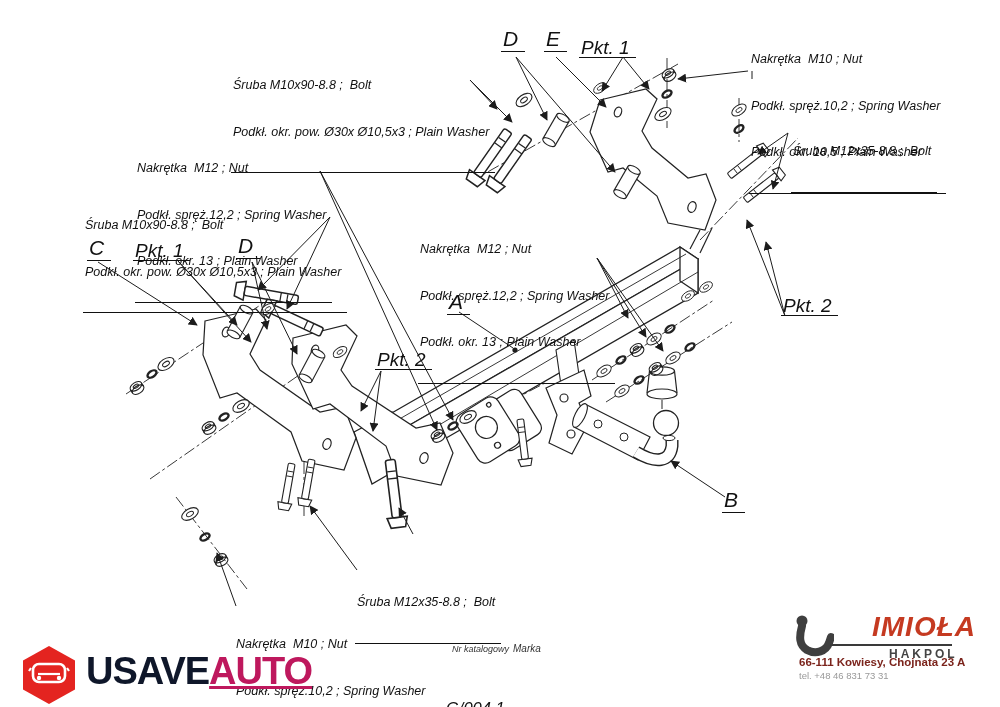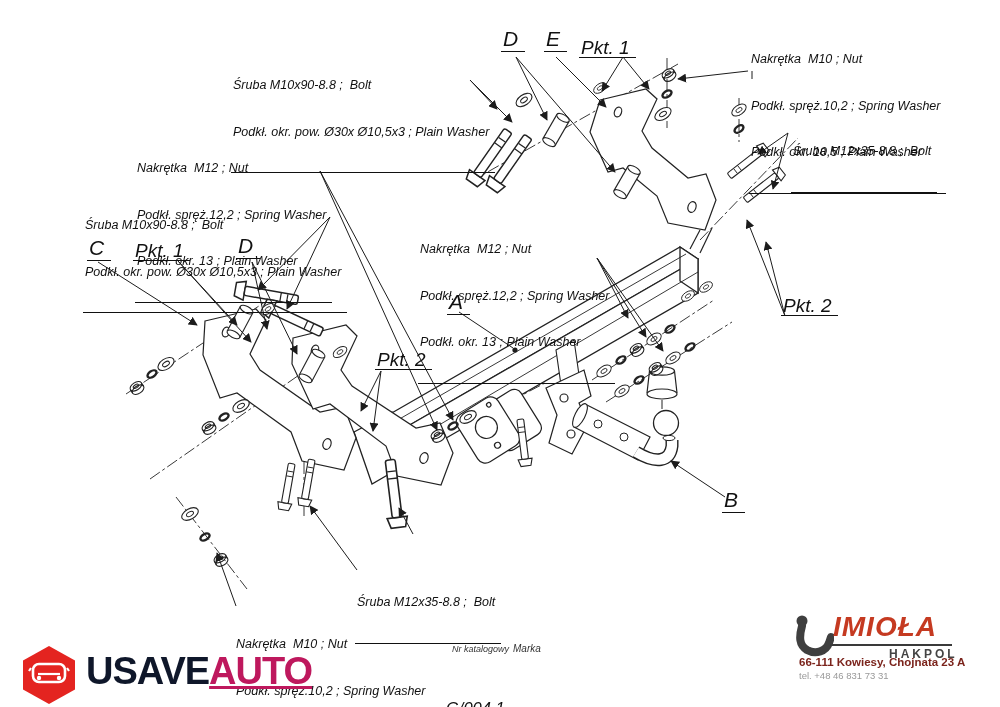--- a/index.html
+++ b/index.html
@@ -8,21 +8,21 @@
   .stage svg{position:absolute;left:0;top:0;}
   .callout{position:absolute;font-style:italic;font-size:12.5px;line-height:15.5px;
            white-space:pre;border-bottom:1.4px solid #111;padding:0 6px 1px 2px;}
   .ref{position:absolute;font-style:italic;font-size:21px;line-height:24px;
        border-bottom:1.3px solid #111;padding:0 7px 0 2px;}
   .pkt{position:absolute;font-style:italic;font-size:19px;line-height:17px;
        border-bottom:1.3px solid #111;padding:0 6px 1px 2px;}
   .tb-small{position:absolute;font-style:italic;font-size:9px;color:#333;white-space:pre;}
   .tb-cat{position:absolute;font-style:italic;font-size:16.5px;white-space:pre;margin-top:44px;}
   .tb-veh{position:absolute;font-style:italic;font-size:14px;white-space:pre;}
-  .imo-name{position:absolute;left:833px;top:611px;font-size:28px;font-weight:bold;
+  .imo-name{position:absolute;left:872px;top:611px;font-size:28px;font-weight:bold;
             font-style:italic;color:#c53a21;letter-spacing:1px;}
   .imo-rule{position:absolute;left:830px;top:644px;width:122px;height:2px;background:#3a3a3a;}
   .imo-sub{position:absolute;left:889px;top:647px;font-size:12px;font-weight:bold;
            letter-spacing:3px;color:#444;text-align:center;}
   .imo-addr{position:absolute;left:799px;top:656px;font-size:11.5px;font-weight:bold;color:#7b241c;}
   .imo-tel{position:absolute;left:799px;top:670px;font-size:9.5px;color:#999;}
   .store-text{position:absolute;left:86px;top:650px;font-size:38px;font-weight:bold;
               letter-spacing:-1px;white-space:pre;}
   .store-text .p1{color:#0f172a;}
   .store-text .p2{color:#be185d;text-decoration:underline;}

